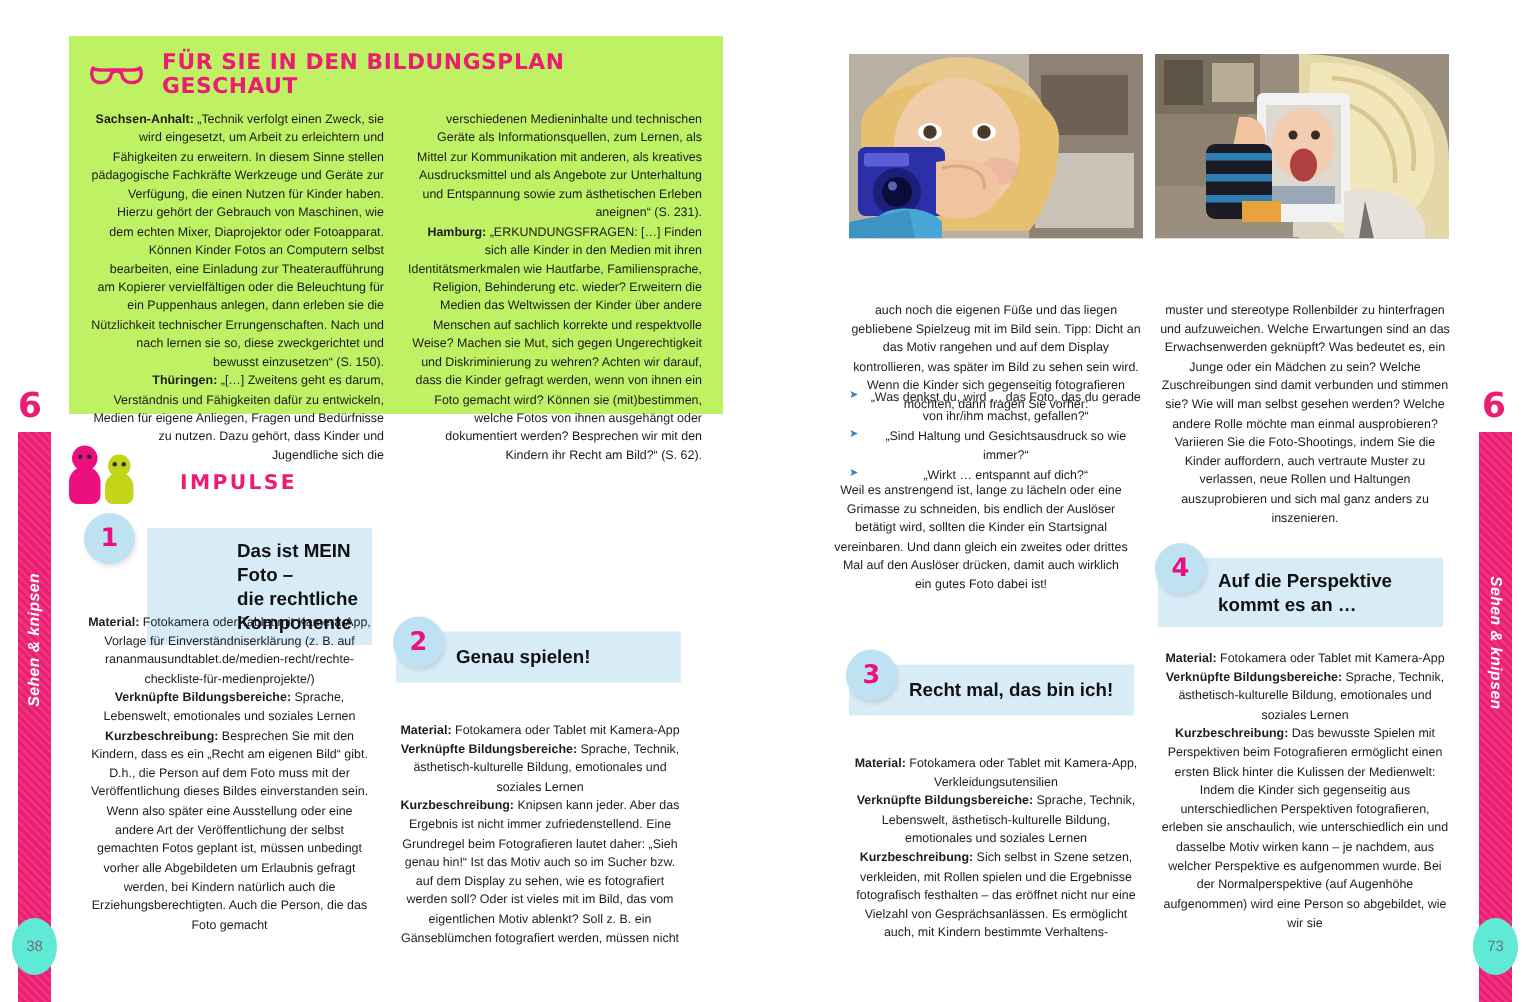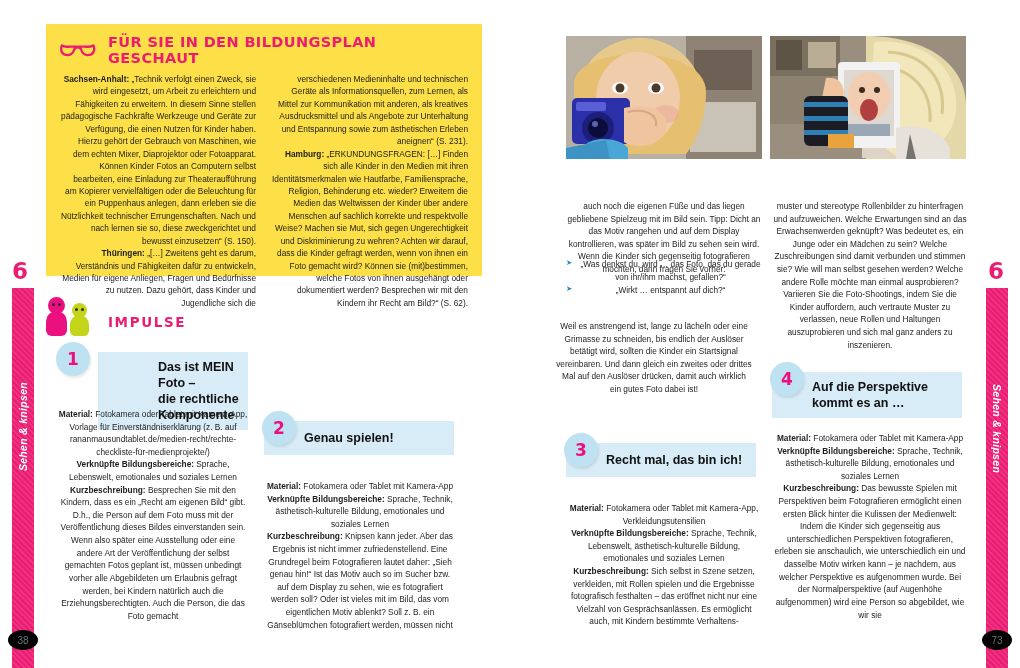--- a/index.html
+++ b/index.html
@@ -29,52 +29,52 @@
   }
   .side-tab.right .tab-text { transform: translateX(-50%) rotate(0deg); top: 96px; }
   .chapter-num {
     position: absolute; top: 258px; font-size: 23px; font-weight: 700; color:#eb1c72;
     font-family: "DejaVu Sans", sans-serif;
   }
   .chapter-num.left  { left: 12px; }
   .chapter-num.right { right: 16px; }
 
   .folio {
-    position: absolute; bottom: 18px; width: 30px; height: 20px; border-radius: 50%;
-    background: #000000; color:#6f7276; font-size: 10px;
+    position: absolute; bottom: 18px; width: 30px; height: 38px; border-radius: 50%;
+    background: #5eead4; color:#6f7276; font-size: 10px;
     display:flex; align-items:center; justify-content:center;
   }
   .folio.left  { left: 8px; }
   .folio.right { right: 8px; }
 
   
   .pinkbox {
     position: absolute; left: 46px; top: 24px; width: 436px; height: 252px;
-    background: #fde047;
+    background: #bef264;
     padding: 10px 14px 8px 14px;
   }
   .pinkbox .head {
     display:flex; align-items:center; gap:8px; margin-bottom: 7px;
   }
   .pinkbox .head h1 {
     color:#eb1c72; font-size: 14.5px; font-weight: 800; letter-spacing: .4px;
     font-family: "DejaVu Sans", sans-serif;
   }
   .glasses { width: 40px; height: 16px; flex: 0 0 auto; }
   .pinkbox .cols { display:flex; gap: 16px; }
   .pinkbox .cols .col { width: 218px; }
   .pinkbox p, .pinkbox .col p {
     font-size: 8.3px; line-height: 1.5; color: #1b1b1b; text-align: right;
   }
   .pinkbox b { font-weight: 700; }
 
   
   .impulse {
     position: absolute; left: 46px; top: 292px;
-    display:flex; align-items:flex-end; gap: 8px;
+    display:flex; align-items:flex-end; gap: 20px;
   }
   .impulse .word {
     color:#eb1c72; font-size: 13.5px; font-weight: 800; letter-spacing: 1.6px;
     font-family:"DejaVu Sans", sans-serif; padding-bottom: 6px;
   }
   .figs { position: relative; width: 54px; height: 44px; }
   .fig { position:absolute; bottom:0; }
   .fig .head-c { width: 17px; height: 17px; border-radius:50%; }
   .fig .body-c { width: 21px; height: 25px; border-radius: 11px 11px 6px 6px; margin-top:-3px; }
   .fig.pink  { left: 0px;  }
@@ -244,20 +244,21 @@
       <path d="M126 92 C150 86 172 96 180 112 L180 123 L126 123 Z" fill="#e6e2da"></path>
       <path d="M140 98 L146 123 L136 123 Z" fill="#2b2b2b" opacity=".6"></path>
       <rect x="58" y="98" width="26" height="14" fill="#e8a33c"></rect>
     </svg>
     
   </div>
 
   <div class="col-text" style="left:566px; top:200px; width:196px;">auch noch die eigenen Füße und das liegen gebliebene Spielzeug mit im Bild sein. Tipp: Dicht an das Motiv rangehen und auf dem Display kontrollieren, was später im Bild zu sehen sein wird. Wenn die Kinder sich gegenseitig fotografieren möchten, dann fragen Sie vorher:</div>
   <ul class="arrow col-text" style="left:566px; top:258px; width:196px;">
     <li>„Was denkst du, wird … das Foto, das du gerade von ihr/ihm machst, gefallen?“</li>
+    <li>„Sind Haltung und Gesichtsausdruck so wie immer?“</li>
     <li>„Wirkt … entspannt auf dich?“</li>
   </ul>
   <div class="col-text" style="left:556px; top:320px; width:196px;">Weil es anstrengend ist, lange zu lächeln oder eine Grimasse zu schneiden, bis endlich der Auslöser betätigt wird, sollten die Kinder ein Startsignal vereinbaren. Und dann gleich ein zweites oder drittes Mal auf den Auslöser drücken, damit auch wirklich ein gutes Foto dabei ist!</div>
 
   <div class="impulse-block" style="left:566px; top:443px; width:190px;">
     <div class="imp-num">3</div>
     <div class="imp-bar">Recht mal, das bin ich!</div>
   </div>
   <div class="col-text" style="left:566px; top:502px; width:196px;"><b>Material:</b> Fotokamera oder Tablet mit Kamera-App, Verkleidungsutensilien<br><b>Verknüpfte Bildungsbereiche:</b> Sprache, Technik, Lebenswelt, ästhetisch-kulturelle Bildung, emotionales und soziales Lernen<br><b>Kurzbeschreibung:</b> Sich selbst in Szene setzen, verkleiden, mit Rollen spielen und die Ergebnisse fotografisch festhalten – das eröffnet nicht nur eine Vielzahl von Gesprächsanlässen. Es ermöglicht auch, mit Kindern bestimmte Verhaltens-</div>
 

